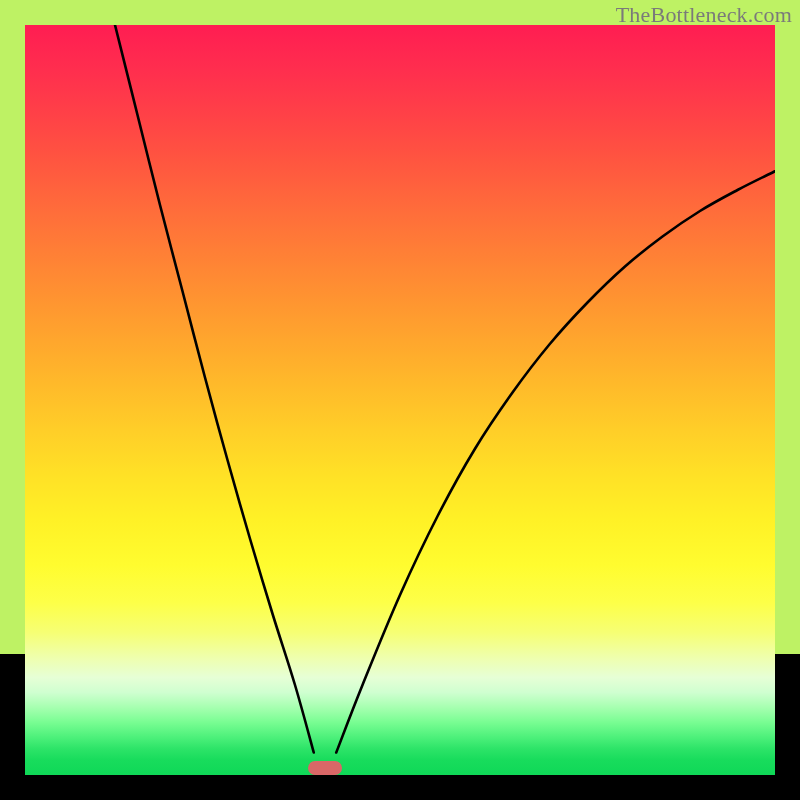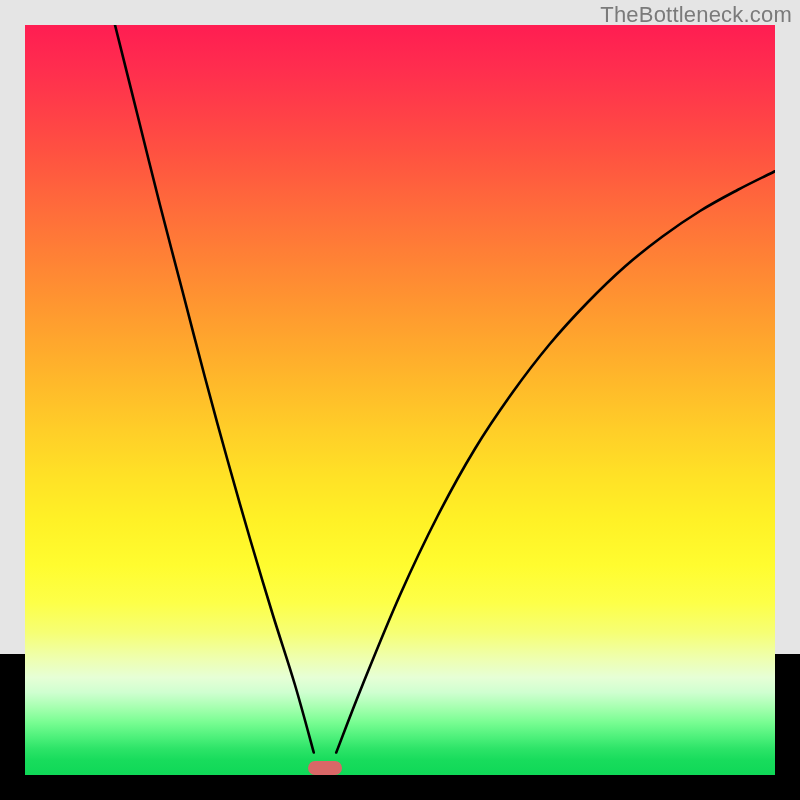--- a/index.html
+++ b/index.html
@@ -8,21 +8,22 @@
     width: 800px;
     height: 800px;
     overflow: hidden;
     background: #000;
     font-family: Arial, Helvetica, sans-serif;
   }
   .frame {
     position: relative;
     width: 800px;
     height: 654px;
-    background: #e5e5e5;
+    background: #bef264;
+    font-family: Liberation Serif, serif;
   }
   .watermark {
     position: absolute;
     top: 2px;
     right: 8px;
     color: #7a7a7a;
     font-size: 22px;
     font-weight: 500;
     letter-spacing: 0.2px;
     z-index: 10;

